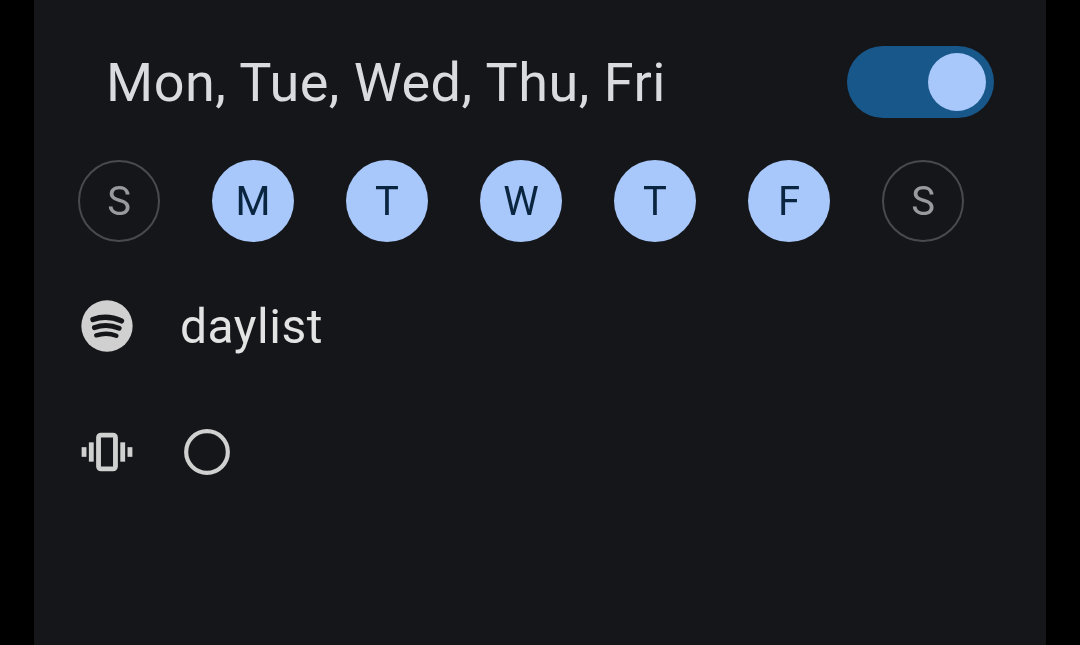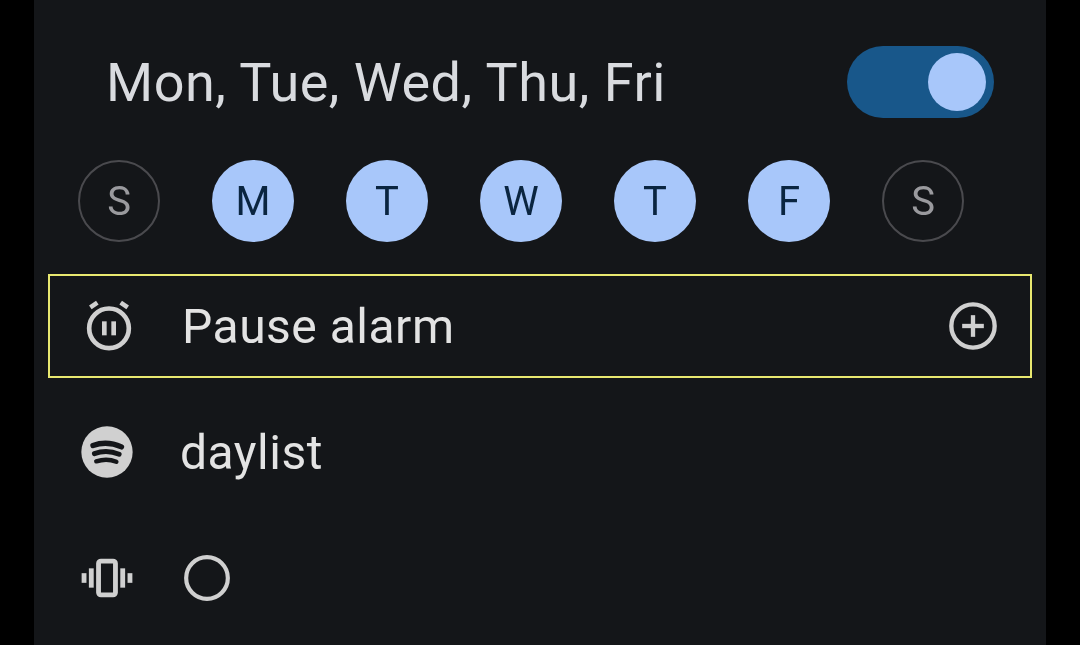--- a/index.html
+++ b/index.html
@@ -146,39 +146,20 @@
         <span>T</span>
       </div>
     <div class="day active">
         <span>F</span>
       </div>
     <div class="day inactive">
         <span>S</span>
       </div>
   </div>
 
-  <div class="option-row highlighted">
-    <div class="option-icon">
-      <svg width="56" height="56" viewBox="0 0 24 24" fill="none" stroke="#d0d0d0" stroke-width="2">
-        <circle cx="12" cy="13" r="8.5"></circle>
-        <line x1="10" y1="10" x2="10" y2="16"></line>
-        <line x1="14" y1="10" x2="14" y2="16"></line>
-        <line x1="4" y1="4" x2="7" y2="2"></line>
-        <line x1="20" y1="4" x2="17" y2="2"></line>
-      </svg>
-    </div>
-    <div class="option-label">Pause alarm</div>
-    <div class="option-action">
-      <svg width="52" height="52" viewBox="0 0 24 24" fill="none" stroke="#d0d0d0" stroke-width="2">
-        <circle cx="12" cy="12" r="10"></circle>
-        <line x1="12" y1="7" x2="12" y2="17"></line>
-        <line x1="7" y1="12" x2="17" y2="12"></line>
-      </svg>
-    </div>
-  </div>
 
   <div class="option-row">
     <div class="option-icon">
       <svg width="56" height="56" viewBox="0 0 24 24">
         <circle cx="12" cy="12" r="11" fill="#d0d0d0"></circle>
         <path d="M6 9.2 Q12 7.0 18.2 9.8" stroke="#141619" stroke-width="2.3" fill="none" stroke-linecap="round"></path>
         <path d="M6.6 12.7 Q12 10.8 17.2 13.0" stroke="#141619" stroke-width="2.1" fill="none" stroke-linecap="round"></path>
         <path d="M7.4 16.0 Q12 14.5 16.0 16.2" stroke="#141619" stroke-width="1.9" fill="none" stroke-linecap="round"></path>
       </svg>
     </div>

